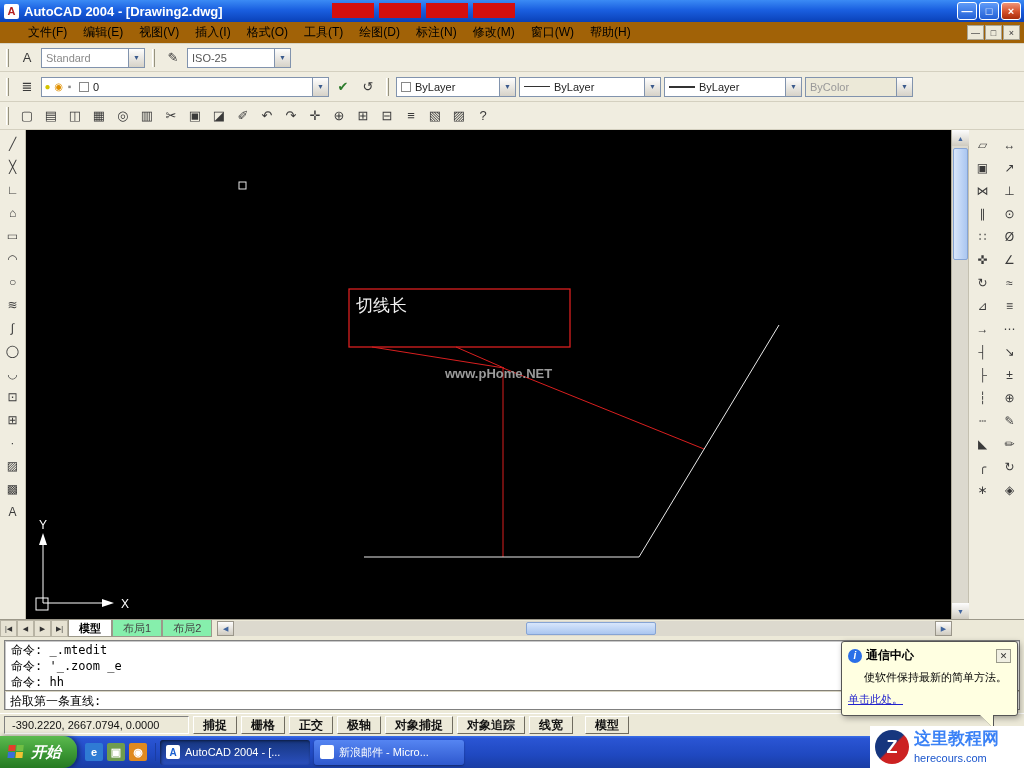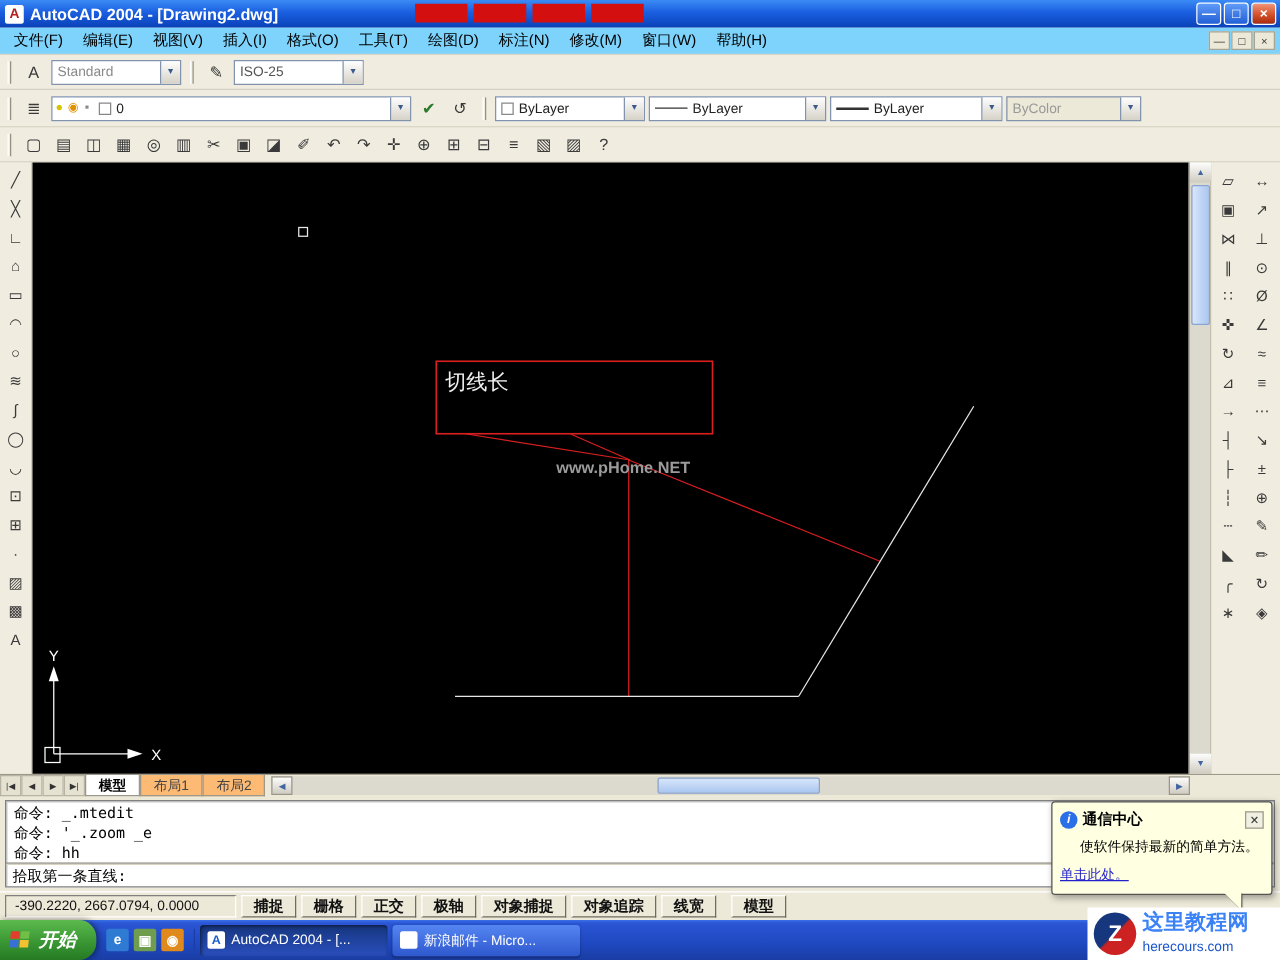--- a/index.html
+++ b/index.html
@@ -15,22 +15,22 @@
              display:flex; align-items:center; justify-content:center; border-radius:2px; flex:none; }
   .red-blocks { position:absolute; left:332px; top:3px; display:flex; gap:5px; }
   .red-block { width:42px; height:15px; background:#d40f0f; }
   .win-controls { margin-left:auto; display:flex; gap:2px; }
   .wbtn { width:20px; height:18px; border:1px solid #fff; border-radius:3px; color:#fff; font-size:11px;
           display:flex; align-items:center; justify-content:center;
           background:linear-gradient(180deg,#5f9bf8,#2360d6); }
   .wbtn.close { background:linear-gradient(180deg,#f09579,#d4502a 55%,#a82c0c); }
 
   
-  .menubar { height:22px; display:flex; align-items:center; background:#7dd3fc;
-             border-bottom:1px solid #d8d4c4; font-size:12px; padding-left:3px; color:#000; }
+  .menubar { height:22px; display:flex; align-items:center; background:#a16207;
+             border-bottom:1px solid #d8d4c4; font-size:12px; padding-left:20px; color:#000; }
   .menu-item { padding:3px 8px; white-space:nowrap; }
   .mdi-controls { margin-left:auto; display:flex; gap:1px; padding-right:4px; }
   .mdib { width:17px; height:15px; border:1px solid #a8a494; background:#ece9d8; color:#333;
           font-size:9px; display:flex; align-items:center; justify-content:center; }
 
   
   .tbrow { display:flex; align-items:center; background:#f0ede0; border-bottom:1px solid #d4d0c0;
            padding:2px 2px; gap:3px; }
   .tb-styles { height:28px; } .tb-layers { height:30px; } .tb-std { height:28px; }
   .grip { width:3px; height:18px; border-left:1px solid #fff; border-right:1px solid #96927f; margin:0 4px; flex:none; }
@@ -66,21 +66,21 @@
             border-radius:2px; background:linear-gradient(90deg,#d8e6fb,#aac6f0); }
   .right-tbs { width:56px; background:#f0ede0; border-left:1px solid #c4c0b0; display:flex; padding-top:4px; }
   .right-col { width:27px; display:flex; flex-direction:column; align-items:center; gap:2px; }
 
   
   .tabsrow { height:18px; display:flex; align-items:stretch; background:#ece9d8; border-top:1px solid #9c988a; font-size:11px; }
   .tabnav { display:flex; }
   .tabnav .tnb { width:17px; display:flex; align-items:center; justify-content:center; font-size:7px;
                  color:#333; background:#e6e2d2; border:1px solid #b8b4a4; }
   .tab { padding:1px 10px 0; display:flex; align-items:center; border:1px solid #9c988a; border-top:none;
-         background:#fdba74; color:#444; }
+         background:#86efac; color:#444; }
   .tab.active { background:#fff; color:#000; font-weight:bold; }
   .hscroll { flex:1; position:relative; background:#dcd9ce; margin:1px 0 1px 5px; }
   .harrow { position:absolute; top:0; width:17px; height:100%; border:1px solid #9a968a; color:#41659e;
             background:linear-gradient(180deg,#fdfdfd,#cfcbc0); font-size:7px;
             display:flex; align-items:center; justify-content:center; }
   .harrow.left { left:0; } .harrow.right { right:0; }
   .hthumb { position:absolute; top:1px; bottom:1px; left:42%; width:130px; border:1px solid #86a4d4;
             border-radius:2px; background:linear-gradient(180deg,#d8e6fb,#aac6f0); }
   .tab-spacer { width:72px; background:#ece9d8; }
 

